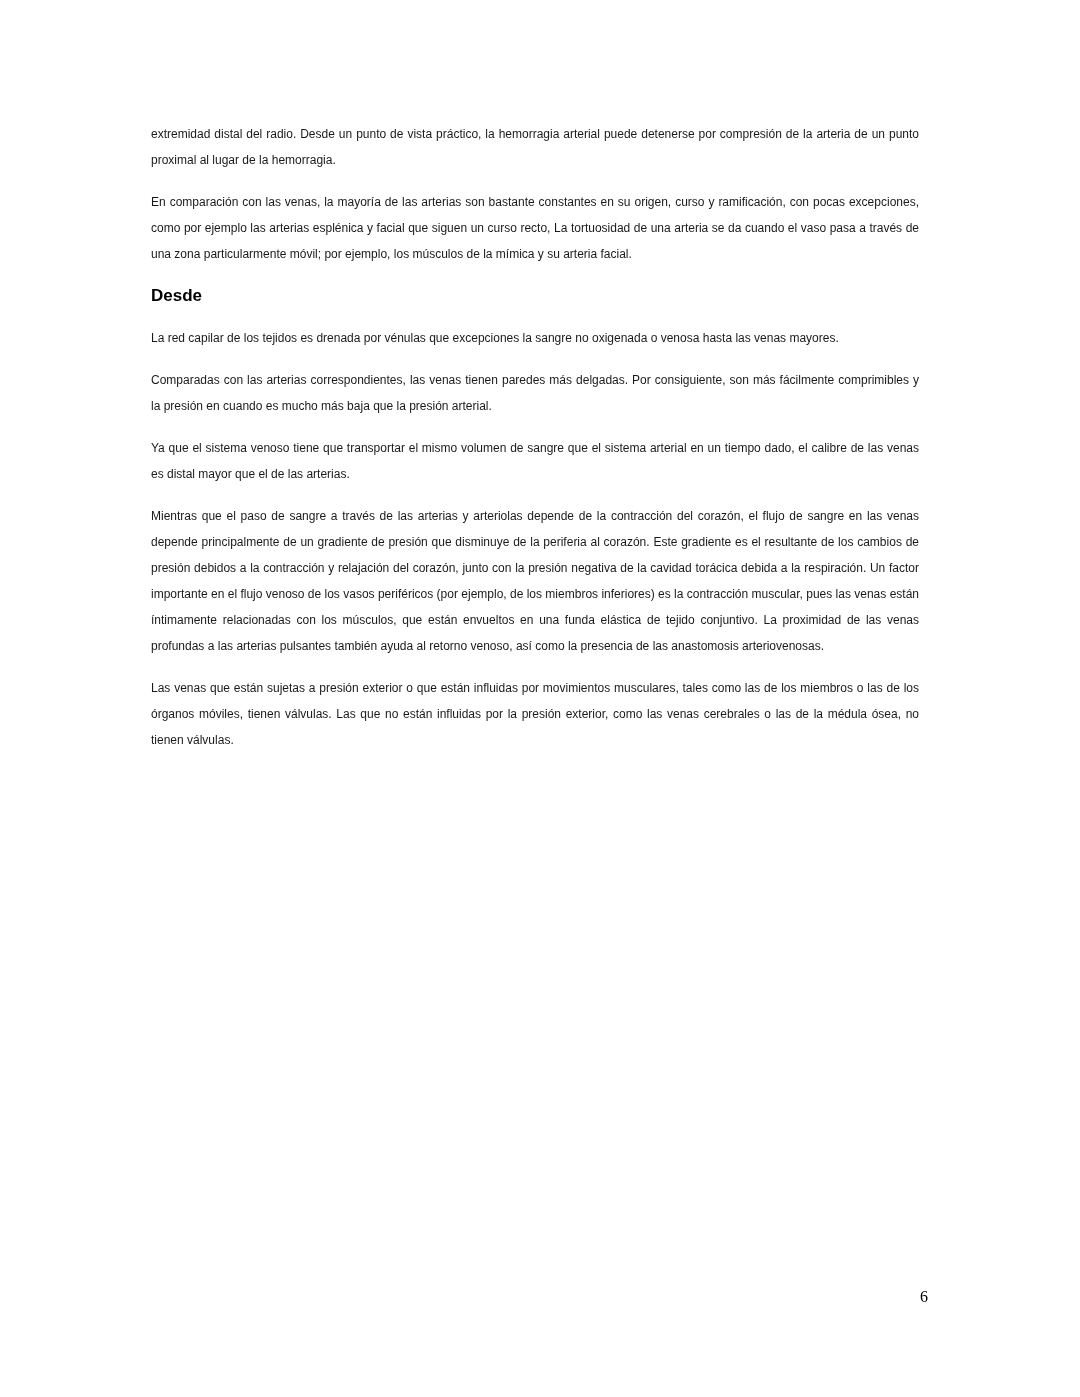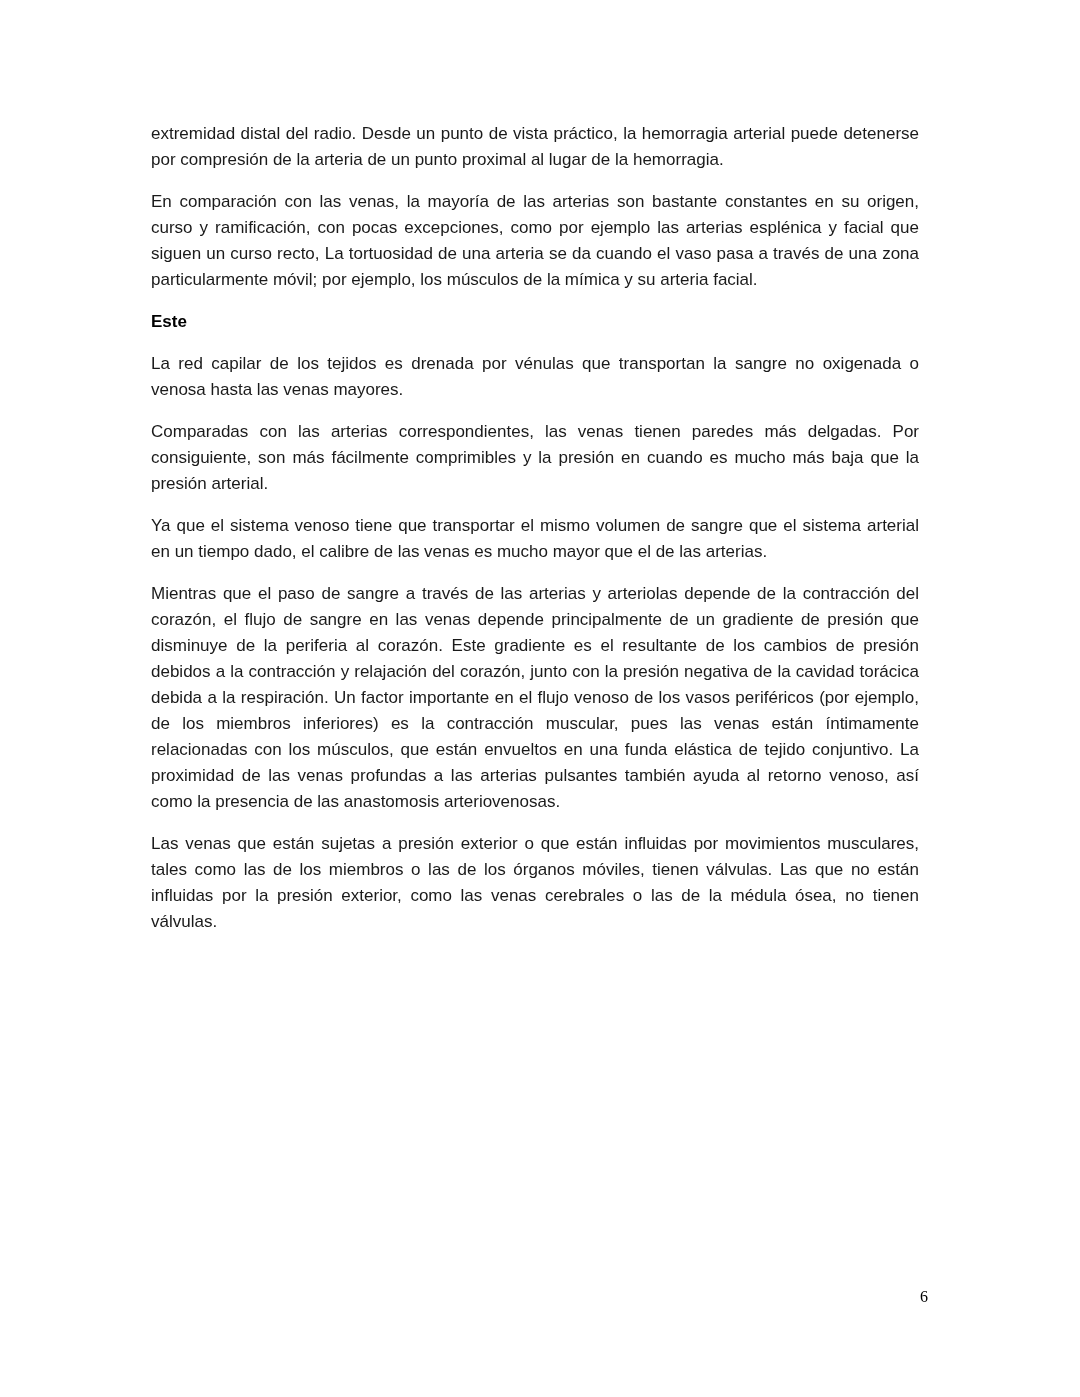--- a/index.html
+++ b/index.html
@@ -25,21 +25,21 @@
     box-sizing: border-box;
   }
   .content {
     position: absolute;
     top: 121px;
     left: 151px;
     width: 780px;
   }
   .content p {
     margin: 0 12px 16px 0;
-    font-size: 17px;
+    font-size: 12px;
     line-height: 26px;
     text-align: justify;
     text-justify: inter-word;
   }
   .content h2 {
     margin: 6px 0 16px 0;
     font-size: 17px;
     line-height: 26px;
     font-weight: bold;
     color: #000000;
@@ -57,27 +57,27 @@
 <body>
 
 <div class="page">
   <div class="content">
 
     <p>extremidad distal del radio. Desde un punto de vista práctico, la hemorragia arterial puede detenerse por compresión de la arteria de un punto proximal al lugar de la hemorragia.</p>
 
     <p>En comparación con las venas, la mayoría de las arterias son bastante constantes en su origen, curso y ramificación, con pocas excepciones, como por ejemplo las arterias esplénica y facial que siguen un curso recto, La tortuosidad de una arteria se da cuando el vaso pasa a través de una zona particularmente móvil; por ejemplo, los músculos de la mímica y su arteria facial.</p>
 
 
-    <h2>Este</h2>
+    <h2>Desde</h2>
 
-    <p>La red capilar de los tejidos es drenada por vénulas que transportan la sangre no oxigenada o venosa hasta las venas mayores.</p>
+    <p>La red capilar de los tejidos es drenada por vénulas que excepciones la sangre no oxigenada o venosa hasta las venas mayores.</p>
 
     <p>Comparadas con las arterias correspondientes, las venas tienen paredes más delgadas. Por consiguiente, son más fácilmente comprimibles y la presión en cuando es mucho más baja que la presión arterial.</p>
 
-    <p>Ya que el sistema venoso tiene que transportar el mismo volumen de sangre que el sistema arterial en un tiempo dado, el calibre de las venas es mucho mayor que el de las arterias.</p>
+    <p>Ya que el sistema venoso tiene que transportar el mismo volumen de sangre que el sistema arterial en un tiempo dado, el calibre de las venas es distal mayor que el de las arterias.</p>
 
 
     <p>Mientras que el paso de sangre a través de las arterias y arteriolas depende de la contracción del corazón, el flujo de sangre en las venas depende principalmente de un gradiente de presión que disminuye de la periferia al corazón. Este gradiente es el resultante de los cambios de presión debidos a la contracción y relajación del corazón, junto con la presión negativa de la cavidad torácica debida a la respiración. Un factor importante en el flujo venoso de los vasos periféricos (por ejemplo, de los miembros inferiores) es la contracción muscular, pues las venas están íntimamente relacionadas con los músculos, que están envueltos en una funda elástica de tejido conjuntivo. La proximidad de las venas profundas a las arterias pulsantes también ayuda al retorno venoso, así como la presencia de las anastomosis arteriovenosas.</p>
 
     <p>Las venas que están sujetas a presión exterior o que están influidas por movimientos musculares, tales como las de los miembros o las de los órganos móviles, tienen válvulas. Las que no están influidas por la presión exterior, como las venas cerebrales o las de la médula ósea, no tienen válvulas.</p>
 
   </div>
 
   <div class="page-number">6</div>
 </div>

